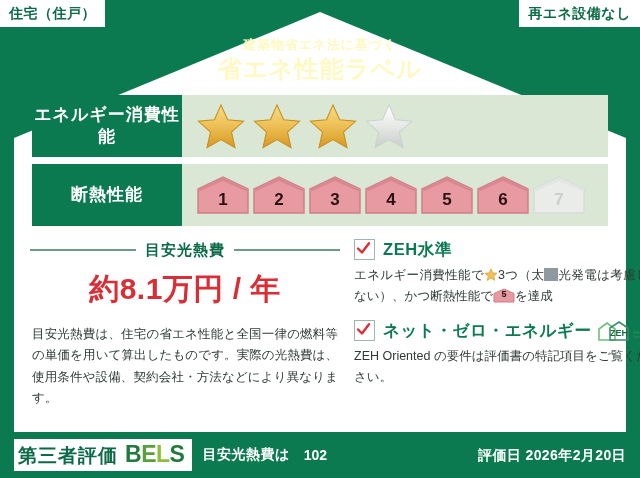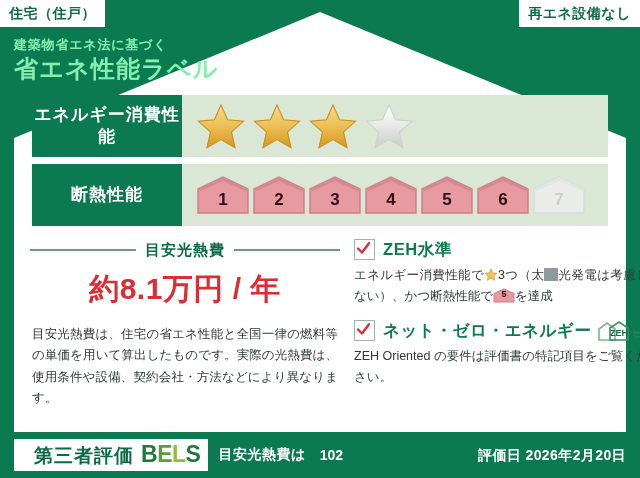--- a/index.html
+++ b/index.html
@@ -43,23 +43,23 @@
     -webkit-clip-path:polygon(50% 0%, 100% 30%, 100% 100%, 0% 100%, 0% 30%);
     clip-path:polygon(50% 0%, 100% 30%, 100% 100%, 0% 100%, 0% 30%);
   }
   #house-inner{
     position:absolute;inset:0;
     display:flex;flex-direction:column;
   }
 
   
   #title-block{
-    text-align:left;
+    text-align:center;
     padding-top:26px;
-    color:#86efac;
+    color:#fef9c3;
     flex:0 0 auto;
   }
   #title-sub{
     font-size:13px;font-weight:bold;letter-spacing:.8px;line-height:1.1;
   }
   #title-main{
     font-size:24px;font-weight:bold;letter-spacing:1.2px;margin-top:4px;line-height:1.1;
   }
 
   
@@ -200,21 +200,21 @@
 
   
   #bottom-bar{
     position:absolute;left:0;right:0;bottom:0;height:46px;
     z-index:5;
     display:flex;align-items:center;
   }
   #bels-box{
     background:#ffffff;
     margin-left:14px;
-    padding:4px 8px 5px 20px;
+    padding:4px 8px 5px 4px;
     display:flex;align-items:baseline;
     line-height:1;
   }
   #bels-jp{
     color:#0c6a46;font-weight:bold;font-size:19px;letter-spacing:1px;
   }
   #bels-logo{
     font-size:23px;font-weight:bold;letter-spacing:-.5px;margin-left:7px;
   }
   #bels-logo .b1{color:#1f7a3c;}

